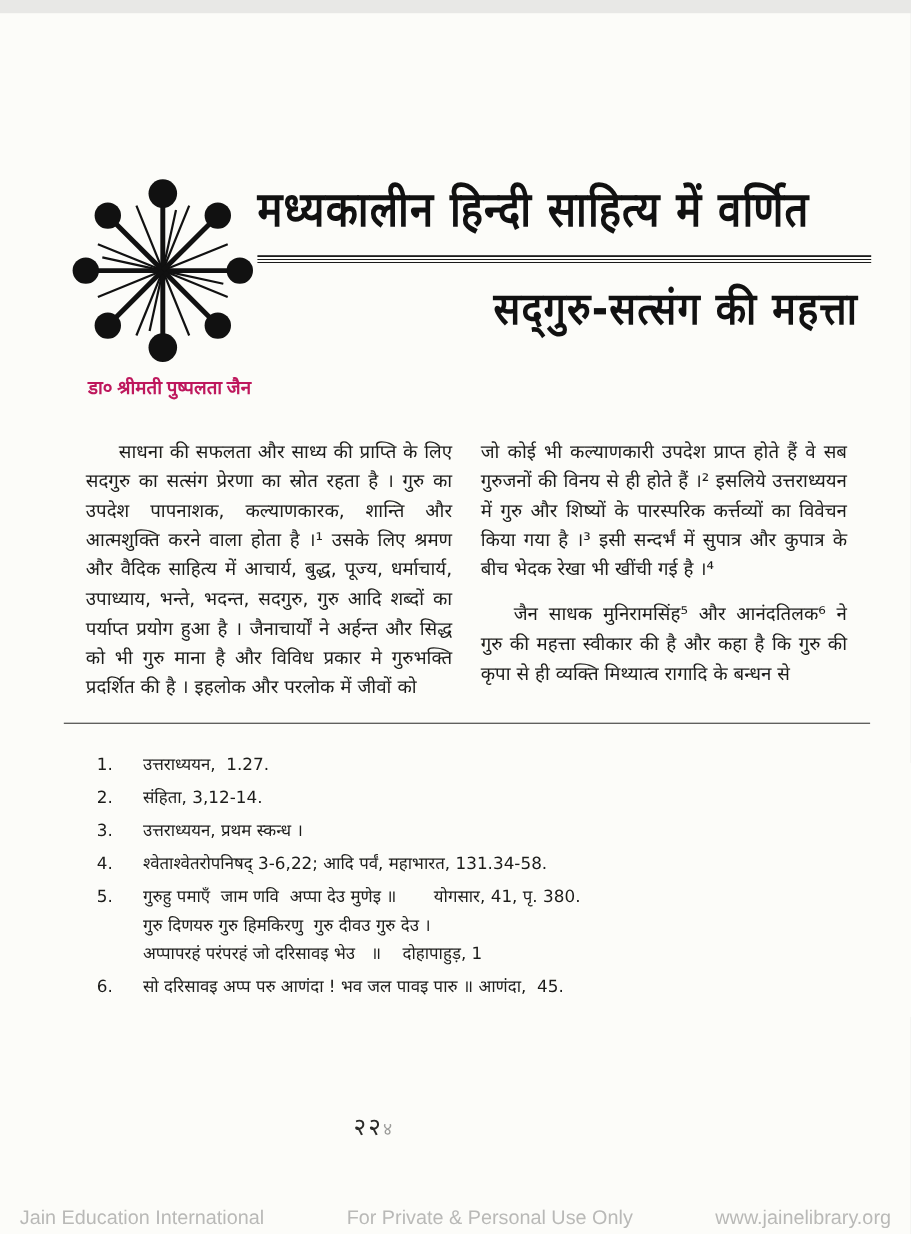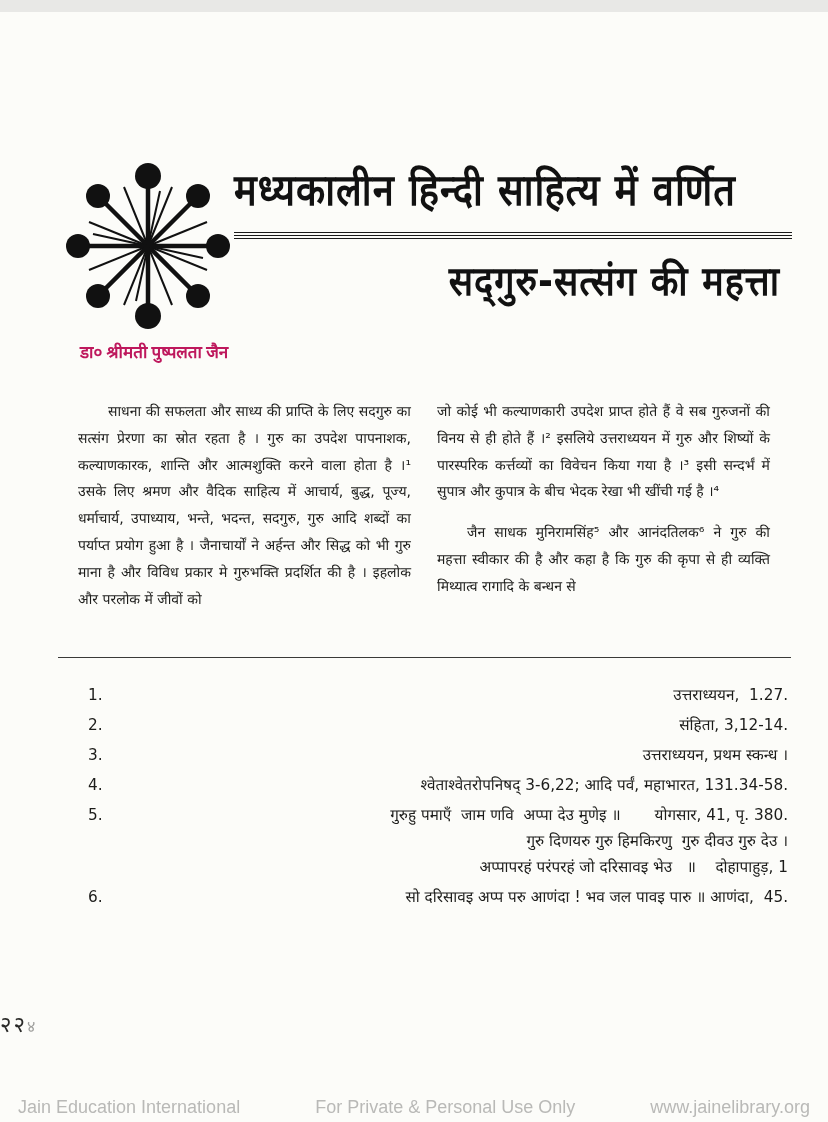--- a/index.html
+++ b/index.html
@@ -33,45 +33,45 @@
   .author{
     position:absolute;left:80px;top:328px;
     font-size:17px;font-weight:bold;color:#be185d;font-family:Liberation Serif, serif;
   }
 
   
   .columns{
     position:absolute;left:78px;top:386px;width:692px;
     display:flex;gap:26px;
   }
-  .col{width:333px;font-size:14px;line-height:26.8px;text-align:justify;color:#1c1c1a;}
+  .col{width:333px;font-size:17px;line-height:26.8px;text-align:justify;color:#1c1c1a;}
   .para{margin:0;}
   .para.indent{text-indent:30px;}
   .para + .para{margin-top:14px;}
 
   
   .fn-divider{
     position:absolute;left:58px;top:645px;width:733px;
     border-top:1.6px solid #3a3a38;
   }
 
   
   .footnotes{
     position:absolute;left:88px;top:670px;width:700px;
     font-size:15.3px;line-height:26px;color:#1c1c1a;
   }
   .footnote{display:flex;margin-bottom:4px;}
   .fn-num{width:42px;flex:0 0 42px;}
   .fn-lines{flex:1;}
-  .fn-line{white-space:pre-wrap;text-align:right;}
+  .fn-line{white-space:pre-wrap;}
 
   
   .page-number{
     position:absolute;left:0;top:996px;width:680px;
-    font-size:22px;color:#2a2a28;letter-spacing:2px;
+    text-align:center;font-size:22px;color:#2a2a28;letter-spacing:2px;
   }
   .page-number .faded{opacity:0.45;font-size:16px;}
 
   
   .footer{
     position:absolute;left:0;bottom:16px;width:828px;
     display:flex;justify-content:space-between;
     padding:0 18px;box-sizing:border-box;
     font-family:"Liberation Sans",sans-serif;
     font-size:18px;color:#b9b9b7;

